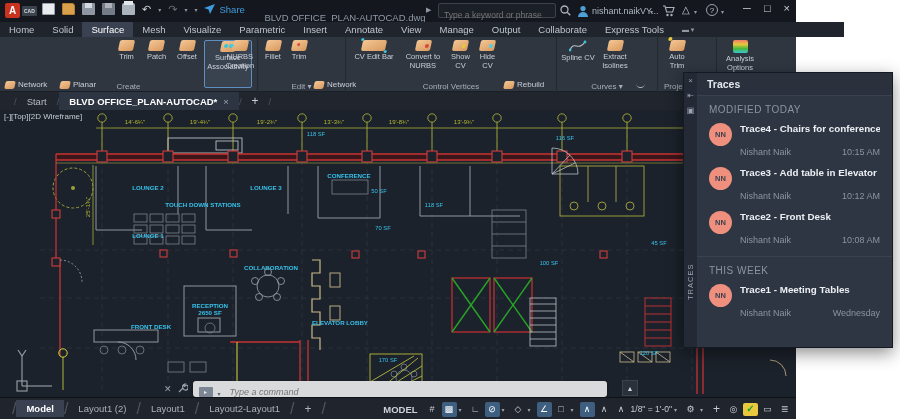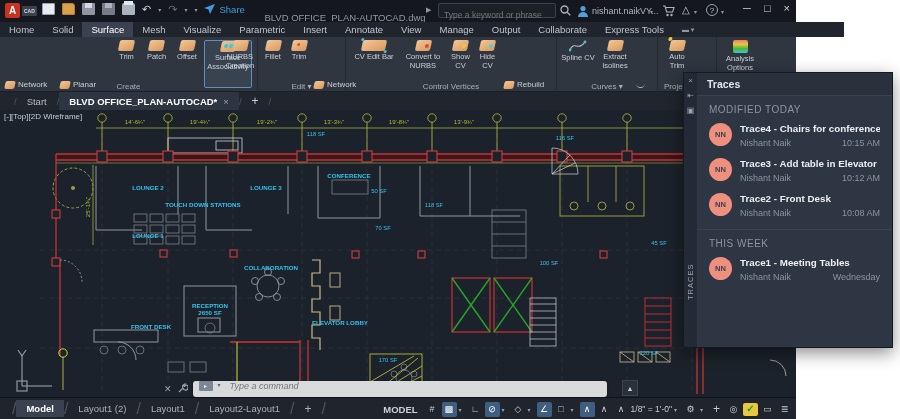--- a/index.html
+++ b/index.html
@@ -48,21 +48,21 @@
   
   .ftabs{position:absolute;left:0;top:92px;width:796px;height:18px;background:#20252e;display:flex;align-items:flex-end;font-size:9.5px;color:#b4bbc4}
   .ftab{height:18px;display:flex;align-items:center;padding:0 10px;gap:6px}
   .ftab.active{background:#2e3542;color:#fff;font-weight:bold}
   .slash{color:#4c5562;align-self:center}
   
   .canvas{position:absolute;left:0;top:110px;width:796px;height:287px;background:#1c222b;overflow:hidden}
   .vplabel{position:absolute;left:4px;top:2px;font-size:8px;color:#c6cbd2}
   
   .cmdwrap{position:absolute;left:164px;top:380px;height:17px;display:flex;align-items:center;gap:5px}
-  .cmdbar{width:414px;height:16px;background:#d8dadc;border-radius:3px;display:flex;align-items:flex-start;gap:5px;padding:0 6px;box-shadow:0 1px 3px rgba(0,0,0,.5)}
+  .cmdbar{width:414px;height:16px;background:#d8dadc;border-radius:3px;display:flex;align-items:flex-end;gap:5px;padding:0 6px;box-shadow:0 1px 3px rgba(0,0,0,.5)}
   .cmdbadge{width:14px;height:10px;background:#7c8694;border-radius:1px;display:flex;align-items:center;justify-content:center;color:#e8eaee;font-size:6px}
   .cmdbar input{flex:1;border:0;background:transparent;font-size:9px;font-style:italic;color:#3d4147;outline:none;font-family:"Liberation Sans",sans-serif}
   .scrollup{position:absolute;left:622px;top:380px;width:16px;height:16px;background:#2a313b;border:1px solid #3a424e;color:#cfd4da;font-size:7px;display:flex;align-items:center;justify-content:center}
   
   .statusbar{position:absolute;left:0;top:397px;width:796px;height:22px;background:#20252d;border-top:1px solid #0e1116;display:flex;align-items:center}
   .ltab{font-size:9.5px;color:#aab1bb;padding:3px 10px;position:relative}
   .ltab.active{background:#3a4252;color:#fff;font-weight:bold;border-radius:1px}
   .sright{position:absolute;right:4px;top:0;height:22px;display:flex;align-items:center;gap:2px}
   .sico{min-width:15px;height:15px;display:flex;align-items:center;justify-content:center;font-size:9px;color:#c6ccd4;border-radius:2px;padding:0 1px}
   .sico.on{background:#3e5f80;color:#fff}
@@ -74,21 +74,21 @@
   .palette{position:absolute;left:683px;top:72px;width:210px;height:276px;background:#2e3543;border:1px solid #151a22;box-shadow:0 5px 16px rgba(0,0,0,.45);display:flex;z-index:50}
   .pstrip{width:13px;background:#242a35;display:flex;flex-direction:column;align-items:center;padding-top:3px;gap:6px;color:#9aa3b0;font-size:8px;position:relative}
   .pvert{position:absolute;bottom:38px;left:2px;transform:rotate(-90deg);transform-origin:left top;font-size:7.5px;letter-spacing:1px;color:#9aa3b0;white-space:nowrap}
   .pbody{flex:1;display:flex;flex-direction:column;overflow:hidden}
   .phead{padding:5px 10px;font-size:10.5px;font-weight:bold;color:#e3e7ed;border-bottom:1px solid #3a4150;background:#2a303c}
   .psec{font-size:10px;letter-spacing:.5px;color:#8b94a2;padding:8px 12px 3px}
   .titem{display:flex;gap:8px;padding:5px 12px;align-items:flex-start}
   .avatar{width:23px;height:23px;border-radius:50%;background:#ef8f7e;color:#3a4150;font-size:7.5px;font-weight:bold;display:flex;align-items:center;justify-content:center;flex:none}
   .tcol{flex:1;min-width:0}
   .ttitle{font-size:9.8px;font-weight:bold;color:#eceff3;white-space:nowrap;overflow:hidden}
-  .trow2{display:flex;justify-content:space-between;font-size:9px;color:#8b94a2;margin-top:4px}
+  .trow2{display:flex;justify-content:space-between;font-size:9px;color:#8b94a2;margin-top:13px}
   .pdiv{height:1px;background:#3a4150;margin:6px 0 0}
 </style>
 </head>
 <body>
 
 <div class="win">
 
   <div class="titlebar">
     <div class="applogo">
       <div class="abadge">A</div>

